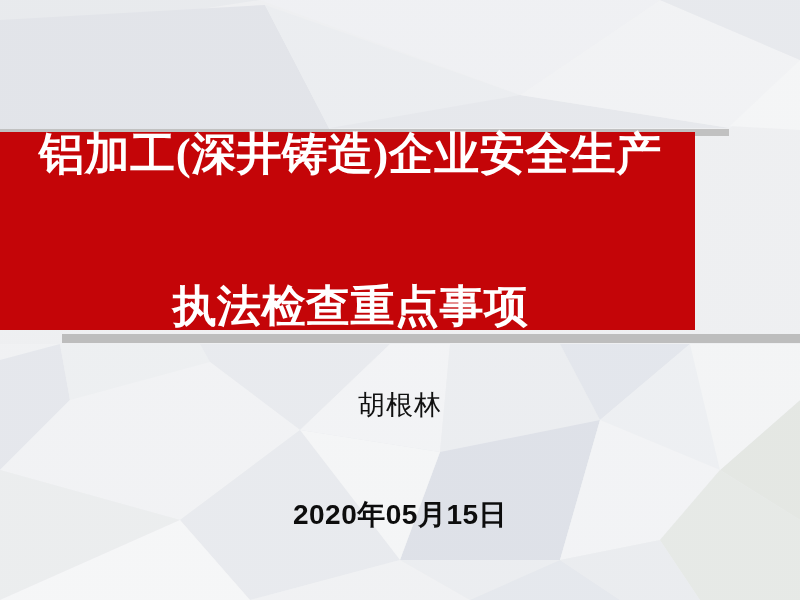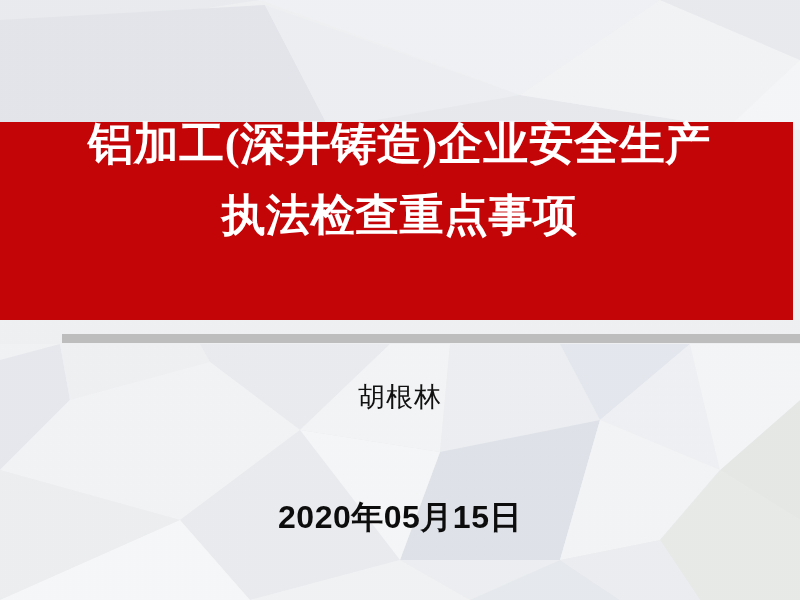--- a/index.html
+++ b/index.html
@@ -48,28 +48,28 @@
     position: absolute;
     left: 62px;
     top: 334px;
     width: 738px;
     height: 9px;
     background: #bdbdbd;
   }
   .banner {
     position: absolute;
     left: 0;
-    top: 122px;
-    width: 793px;
+    top: 132px;
+    width: 695px;
     height: 198px;
     background: #c40508;
     display: flex;
     flex-direction: column;
     align-items: center;
-    justify-content: flex-start;
+    justify-content: space-between;
   }
   .banner-line {
     color: #ffffff;
     font-family: "Liberation Serif", "DejaVu Serif", serif;
     font-weight: bold;
     font-size: 44px;
     line-height: 1.02;
     letter-spacing: 0.5px;
     white-space: nowrap;
     text-align: center;
@@ -80,38 +80,38 @@
   }
   .banner-line.l2 {
     margin: 26px 0 0 6px;
     font-size: 44px;
   }
 
   
   .presenter {
     position: absolute;
     left: 0;
-    top: 379px;
+    top: 387px;
     width: 800px;
     text-align: center;
     color: #111111;
     font-family: Liberation Serif, serif;
     font-size: 27px;
     letter-spacing: 1px;
   }
   .date-line {
     position: absolute;
     left: 0;
     top: 496px;
     width: 800px;
     text-align: center;
     color: #0d0d0d;
     font-family: "Liberation Sans", "DejaVu Sans", sans-serif;
     font-weight: bold;
-    font-size: 32px;
+    font-size: 28px;
     letter-spacing: 0.5px;
   }
 </style>
 </head>
 <body>
 
 <div class="slide">
 
   <svg class="bg-poly" viewBox="0 0 800 600" preserveAspectRatio="none">
     <rect x="0" y="0" width="800" height="600" fill="#eff0f2"></rect>

